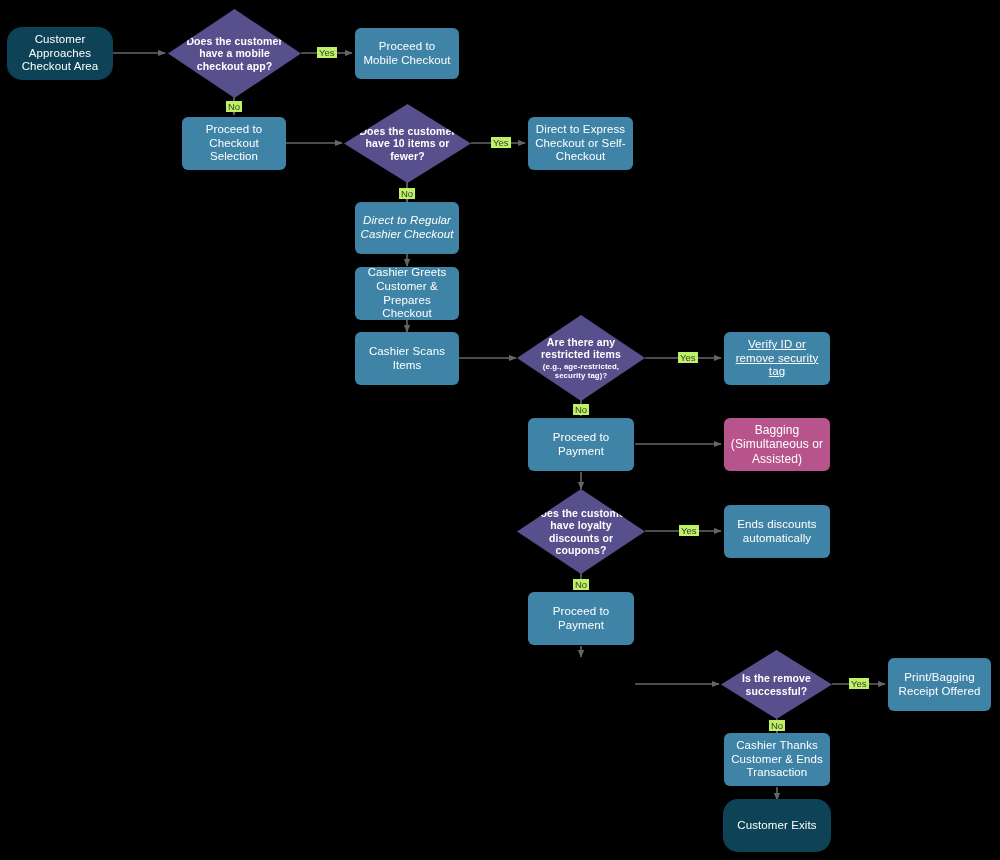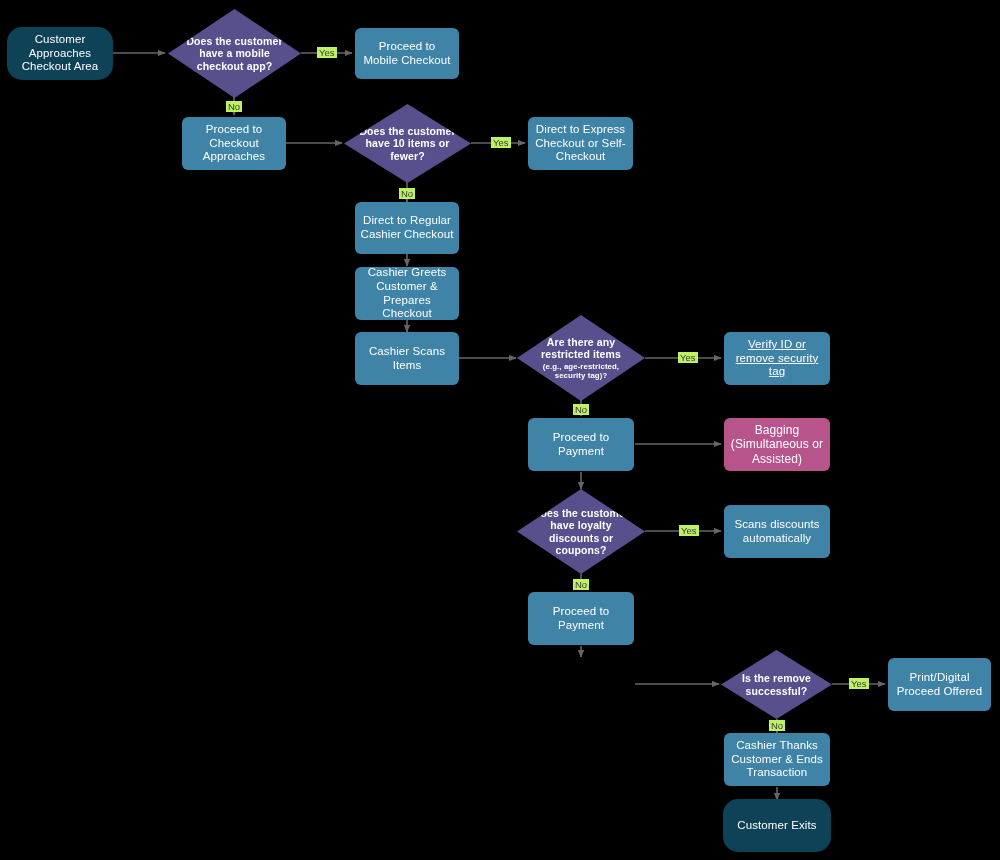--- a/index.html
+++ b/index.html
@@ -152,32 +152,32 @@
 
   <div class="node n-decision" style="left:168px; top:9px; width:133px; height:89px;">
     <span class="label">Does the customer have a mobile checkout app?</span>
   </div>
 
   <div class="node n-process" style="left:355px; top:28px; width:104px; height:51px;">
     <span class="label">Proceed to Mobile Checkout</span>
   </div>
 
   <div class="node n-process" style="left:182px; top:117px; width:104px; height:53px;">
-    <span class="label">Proceed to Checkout Approaches</span>
+    <span class="label">Proceed to Checkout Selection</span>
   </div>
 
   <div class="node n-decision" style="left:344px; top:104px; width:127px; height:79px;">
     <span class="label">Does the customer have 10 items or fewer?</span>
   </div>
 
   <div class="node n-process" style="left:528px; top:117px; width:105px; height:53px;">
     <span class="label">Direct to Express Checkout or Self-Checkout</span>
   </div>
 
-  <div class="node n-process" style="left:355px; top:202px; width:104px; height:52px;">
+  <div class="node n-process" style="left:355px; top:202px; width:104px; height:52px;font-style:italic;">
     <span class="label">Direct to Regular Cashier Checkout</span>
   </div>
 
   <div class="node n-process" style="left:355px; top:267px; width:104px; height:53px;">
     <span class="label">Cashier Greets Customer &amp; Prepares Checkout</span>
   </div>
 
   <div class="node n-process" style="left:355px; top:332px; width:104px; height:53px;">
     <span class="label">Cashier Scans Items</span>
   </div>
@@ -199,34 +199,34 @@
 
   <div class="node n-highlight" style="left:724px; top:418px; width:106px; height:53px;">
     <span class="label">Bagging (Simultaneous or Assisted)</span>
   </div>
 
   <div class="node n-decision" style="left:517px; top:489px; width:128px; height:85px;">
     <span class="label">Does the customer have loyalty discounts or coupons?</span>
   </div>
 
   <div class="node n-process" style="left:724px; top:505px; width:106px; height:53px;">
-    <span class="label">Scans discounts automatically</span>
+    <span class="label">Ends discounts automatically</span>
   </div>
 
   <div class="node n-process" style="left:528px; top:592px; width:106px; height:53px;">
     <span class="label">Proceed to Payment</span>
   </div>
 
 
   <div class="node n-decision" style="left:721px; top:650px; width:111px; height:69px;">
     <span class="label">Is the remove successful?</span>
   </div>
 
   <div class="node n-process" style="left:888px; top:658px; width:103px; height:53px;">
-    <span class="label">Print/Digital Proceed Offered</span>
+    <span class="label">Print/Bagging Receipt Offered</span>
   </div>
 
   <div class="node n-process" style="left:724px; top:733px; width:106px; height:53px;">
     <span class="label">Cashier Thanks Customer &amp; Ends Transaction</span>
   </div>
 
   <div class="node n-terminator" style="left:724px; top:800px; width:106px; height:51px;">
     <span class="label">Customer Exits</span>
   </div>
 

